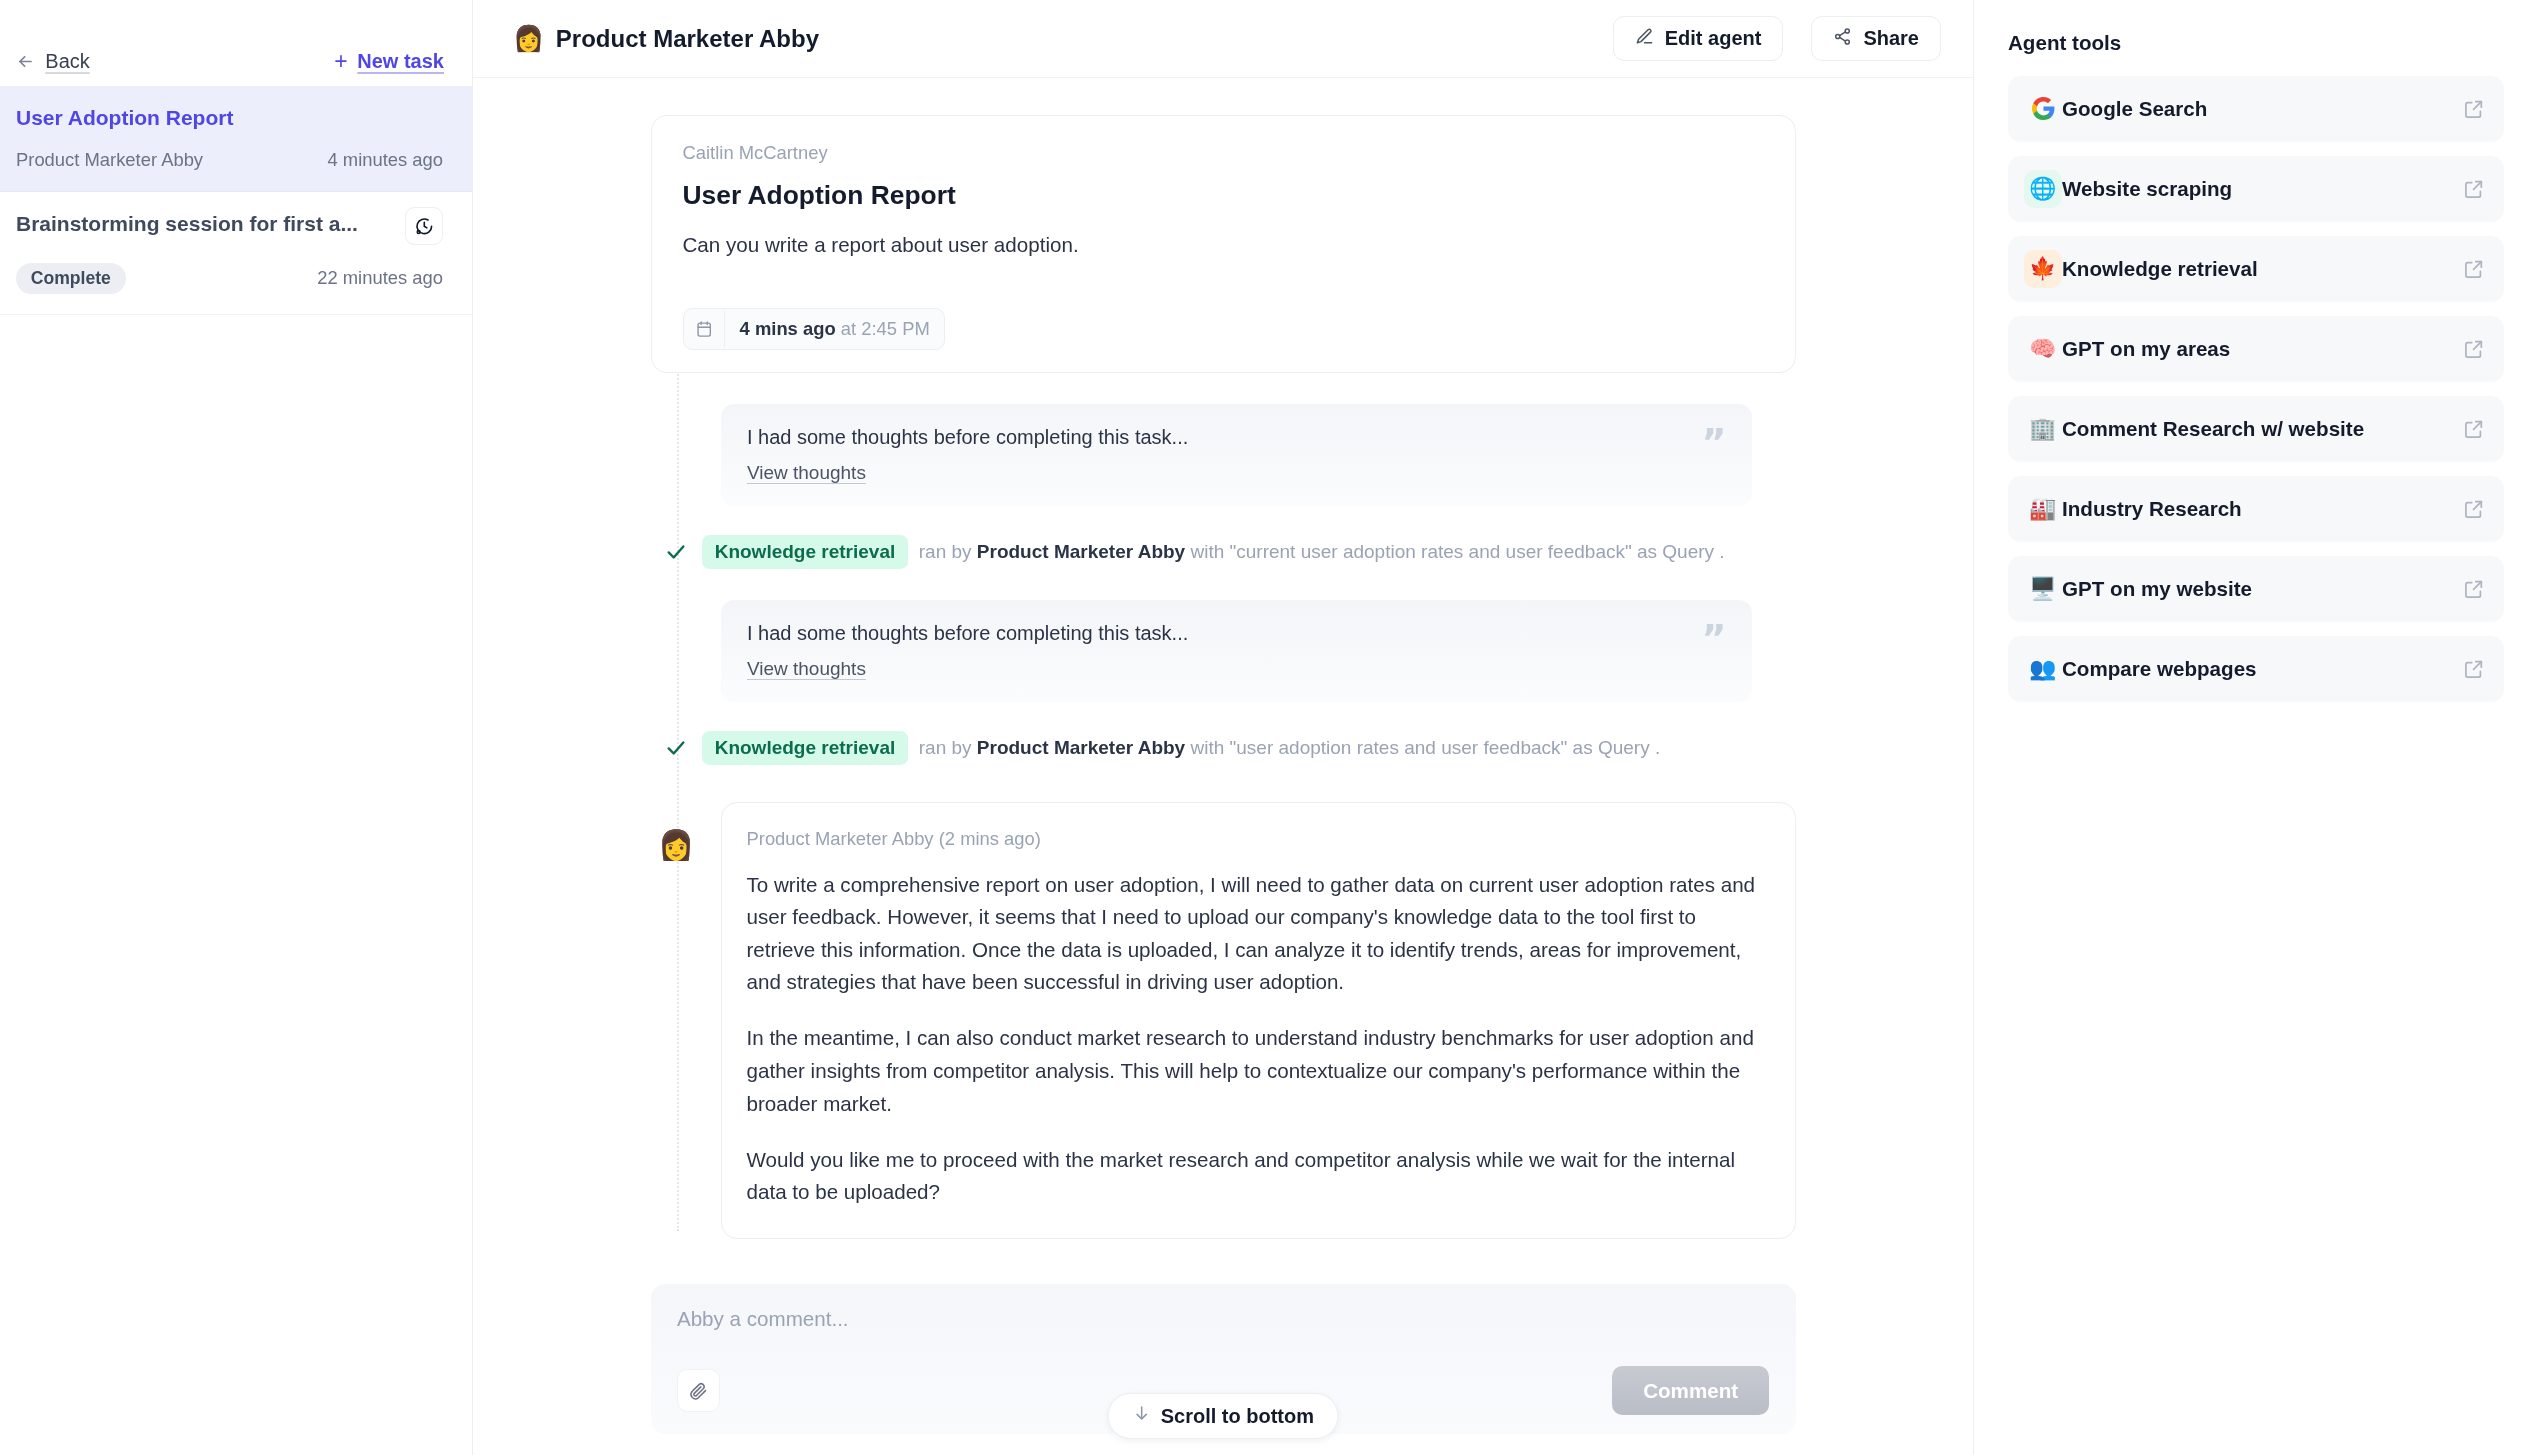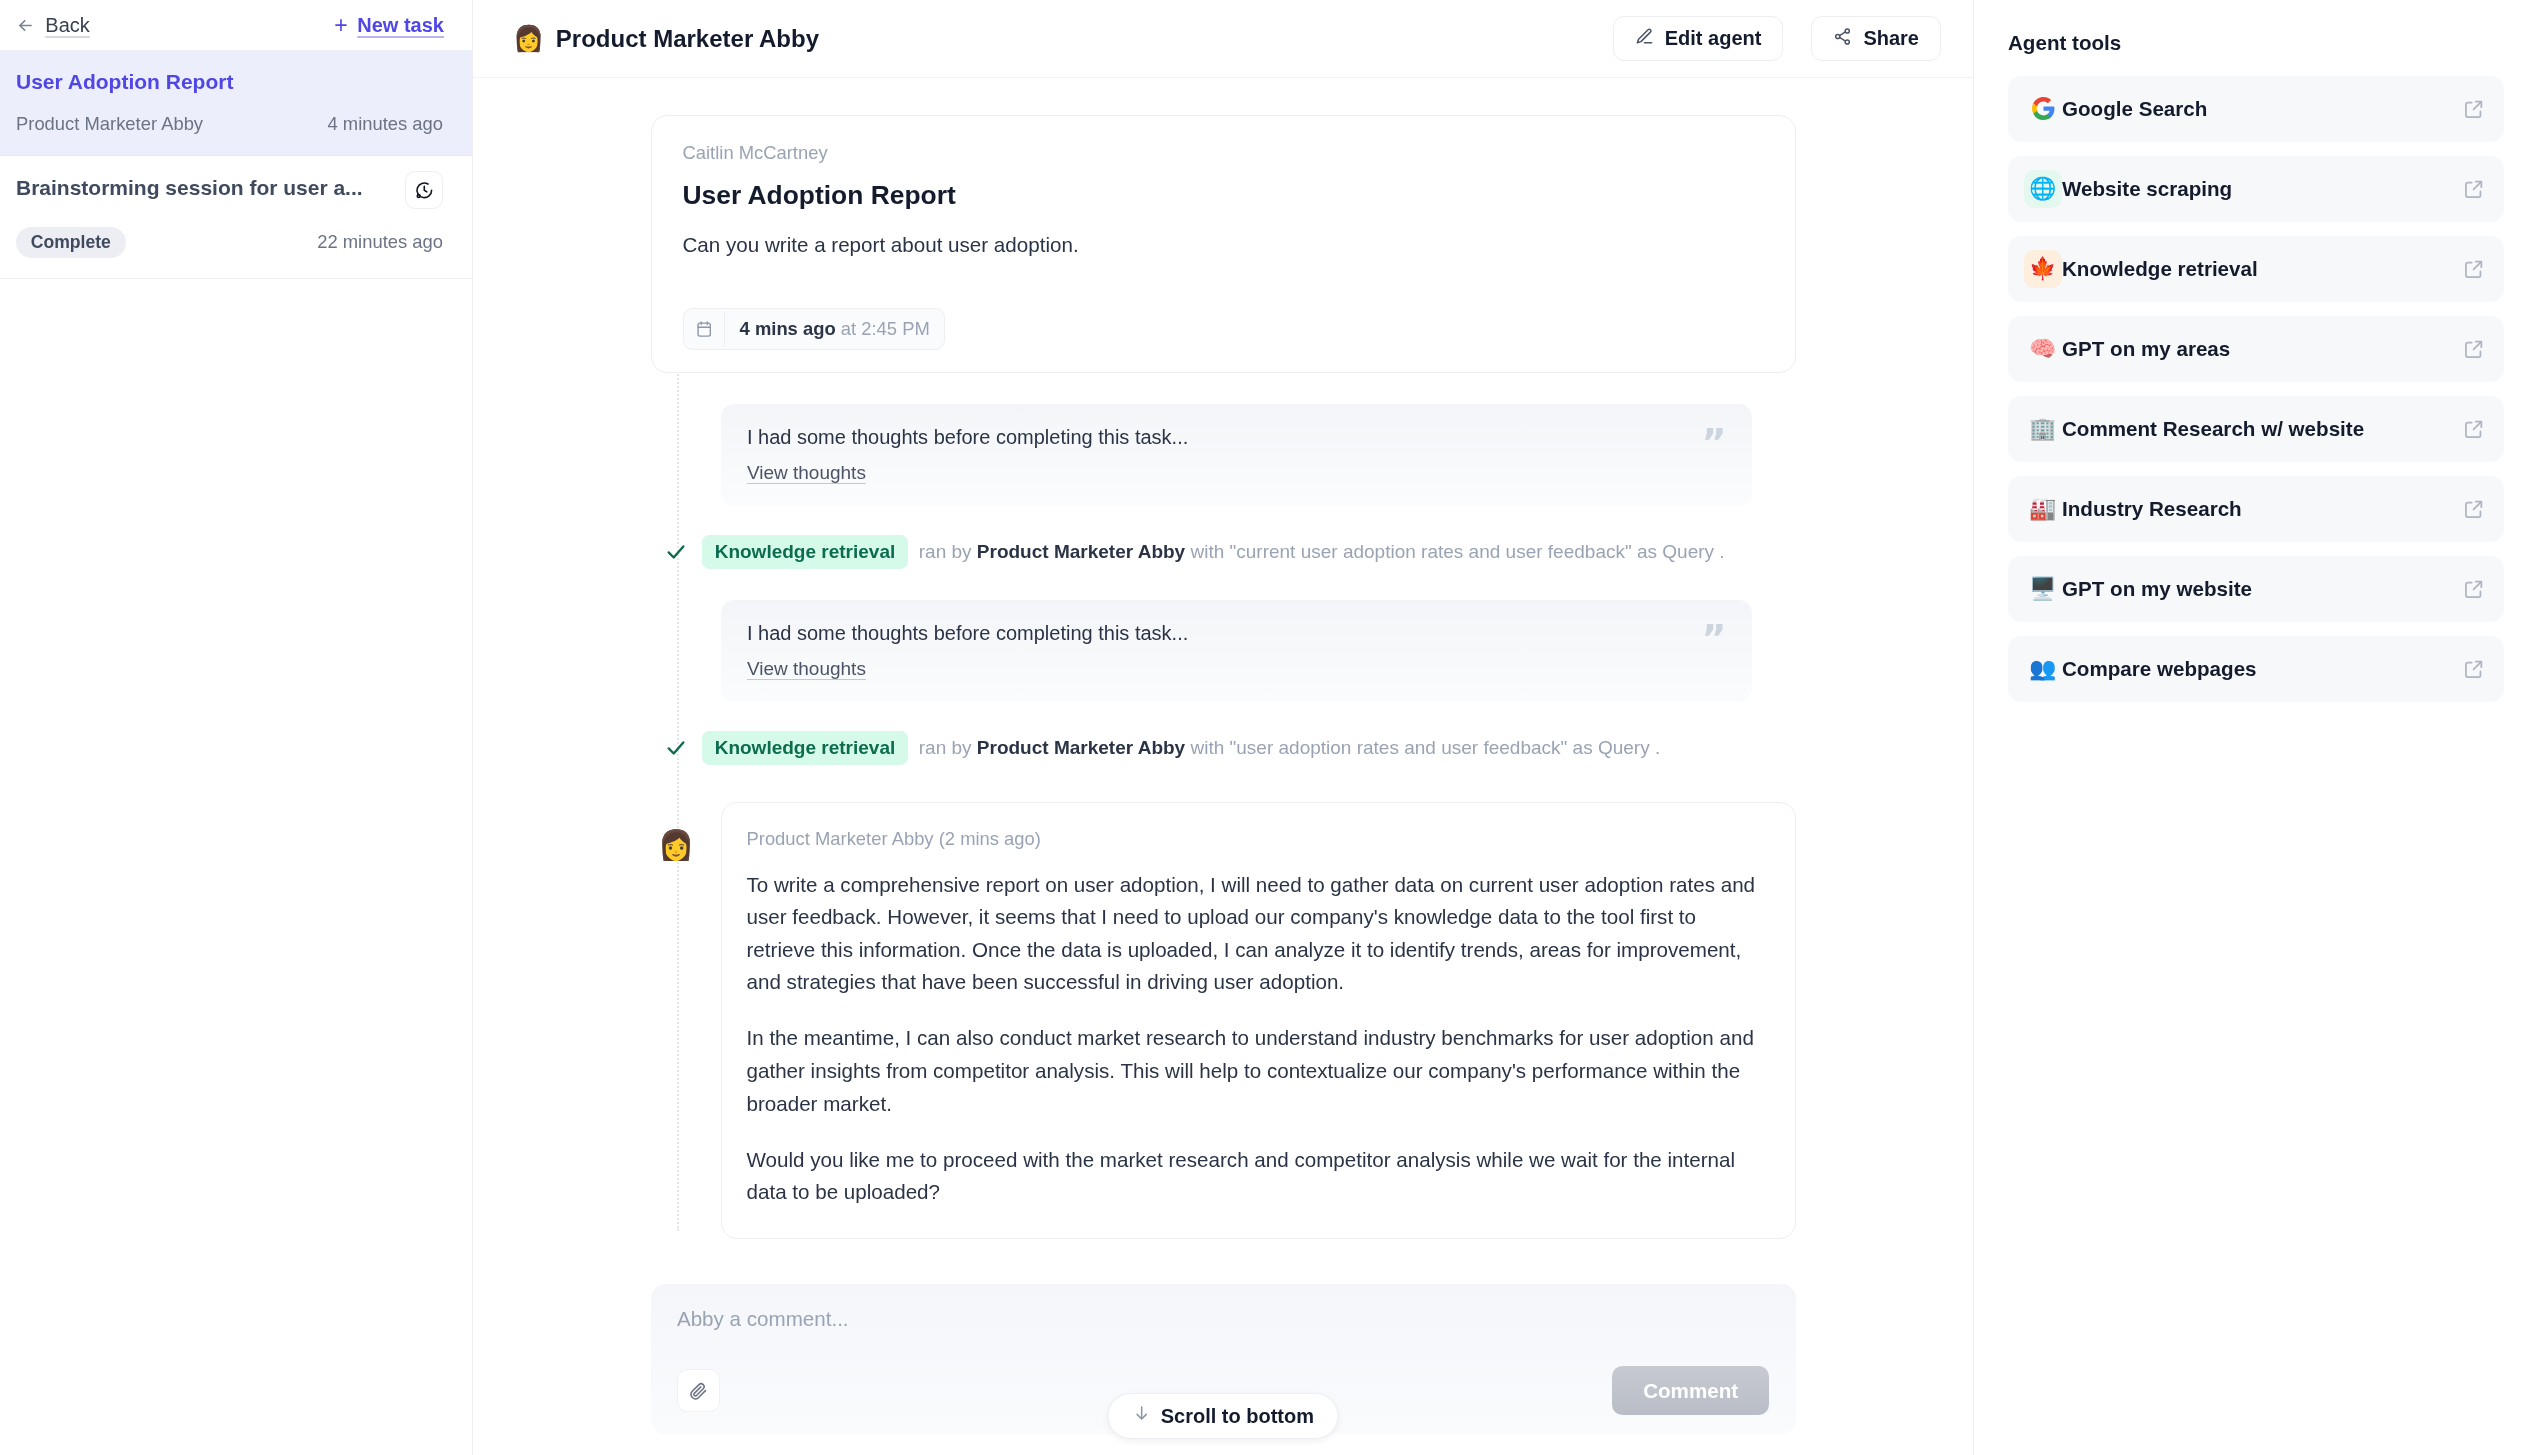--- a/index.html
+++ b/index.html
@@ -17,20 +17,21 @@
     width: 473px; height: 1455px;
     border-right: 1.5px solid #eceef2;
     background: #ffffff;
     flex: 0 0 473px;
     display: flex; flex-direction: column;
   }
   .sidebar-top {
     height: 50px;
     display: flex; align-items: center; justify-content: space-between;
     padding: 0 28px 0 16px;
+    margin-top: 36px;
   }
   .back-btn { display: flex; align-items: center; gap: 10.3px; cursor: pointer; }
   .back-arrow { width: 19px; height: 19px; color: #7b8495; display:block; }
   .back-label {
     font-size: 20px; color: #374151; text-decoration: underline;
     text-underline-offset: 3.7px; text-decoration-color: #d6d9df;
   }
   .newtask-btn { display: flex; align-items: center; gap: 9.5px; cursor: pointer; }
   .plus-icon { font-size: 23px; color: #4f46e5; line-height: 1; font-weight: 400; }
   .newtask-label {
@@ -276,21 +277,21 @@
         <div class="task-title">User Adoption Report</div>
       </div>
       <div class="task-meta">
         <span class="task-sub">Product Marketer Abby</span>
         <span class="task-time">4 minutes ago</span>
       </div>
     </div>
 
     <div class="task-item">
       <div class="task-title-row">
-        <div class="task-title">Brainstorming session for user a...</div>
+        <div class="task-title">Brainstorming session for first a...</div>
         <div class="task-icon-btn">
           <svg viewBox="0 0 24 24" fill="none" stroke="#111827" stroke-width="1.9" stroke-linecap="round" stroke-linejoin="round">
             <path d="M20.5 12a8.5 8.5 0 1 1-4.2-7.3"></path>
             <path d="M12 7.5V12l3 1.8"></path>
             <circle cx="5.4" cy="18.6" r="1.6"></circle>
           </svg>
         </div>
       </div>
       <div class="task-meta">
         <span class="status-chip">Complete</span>

